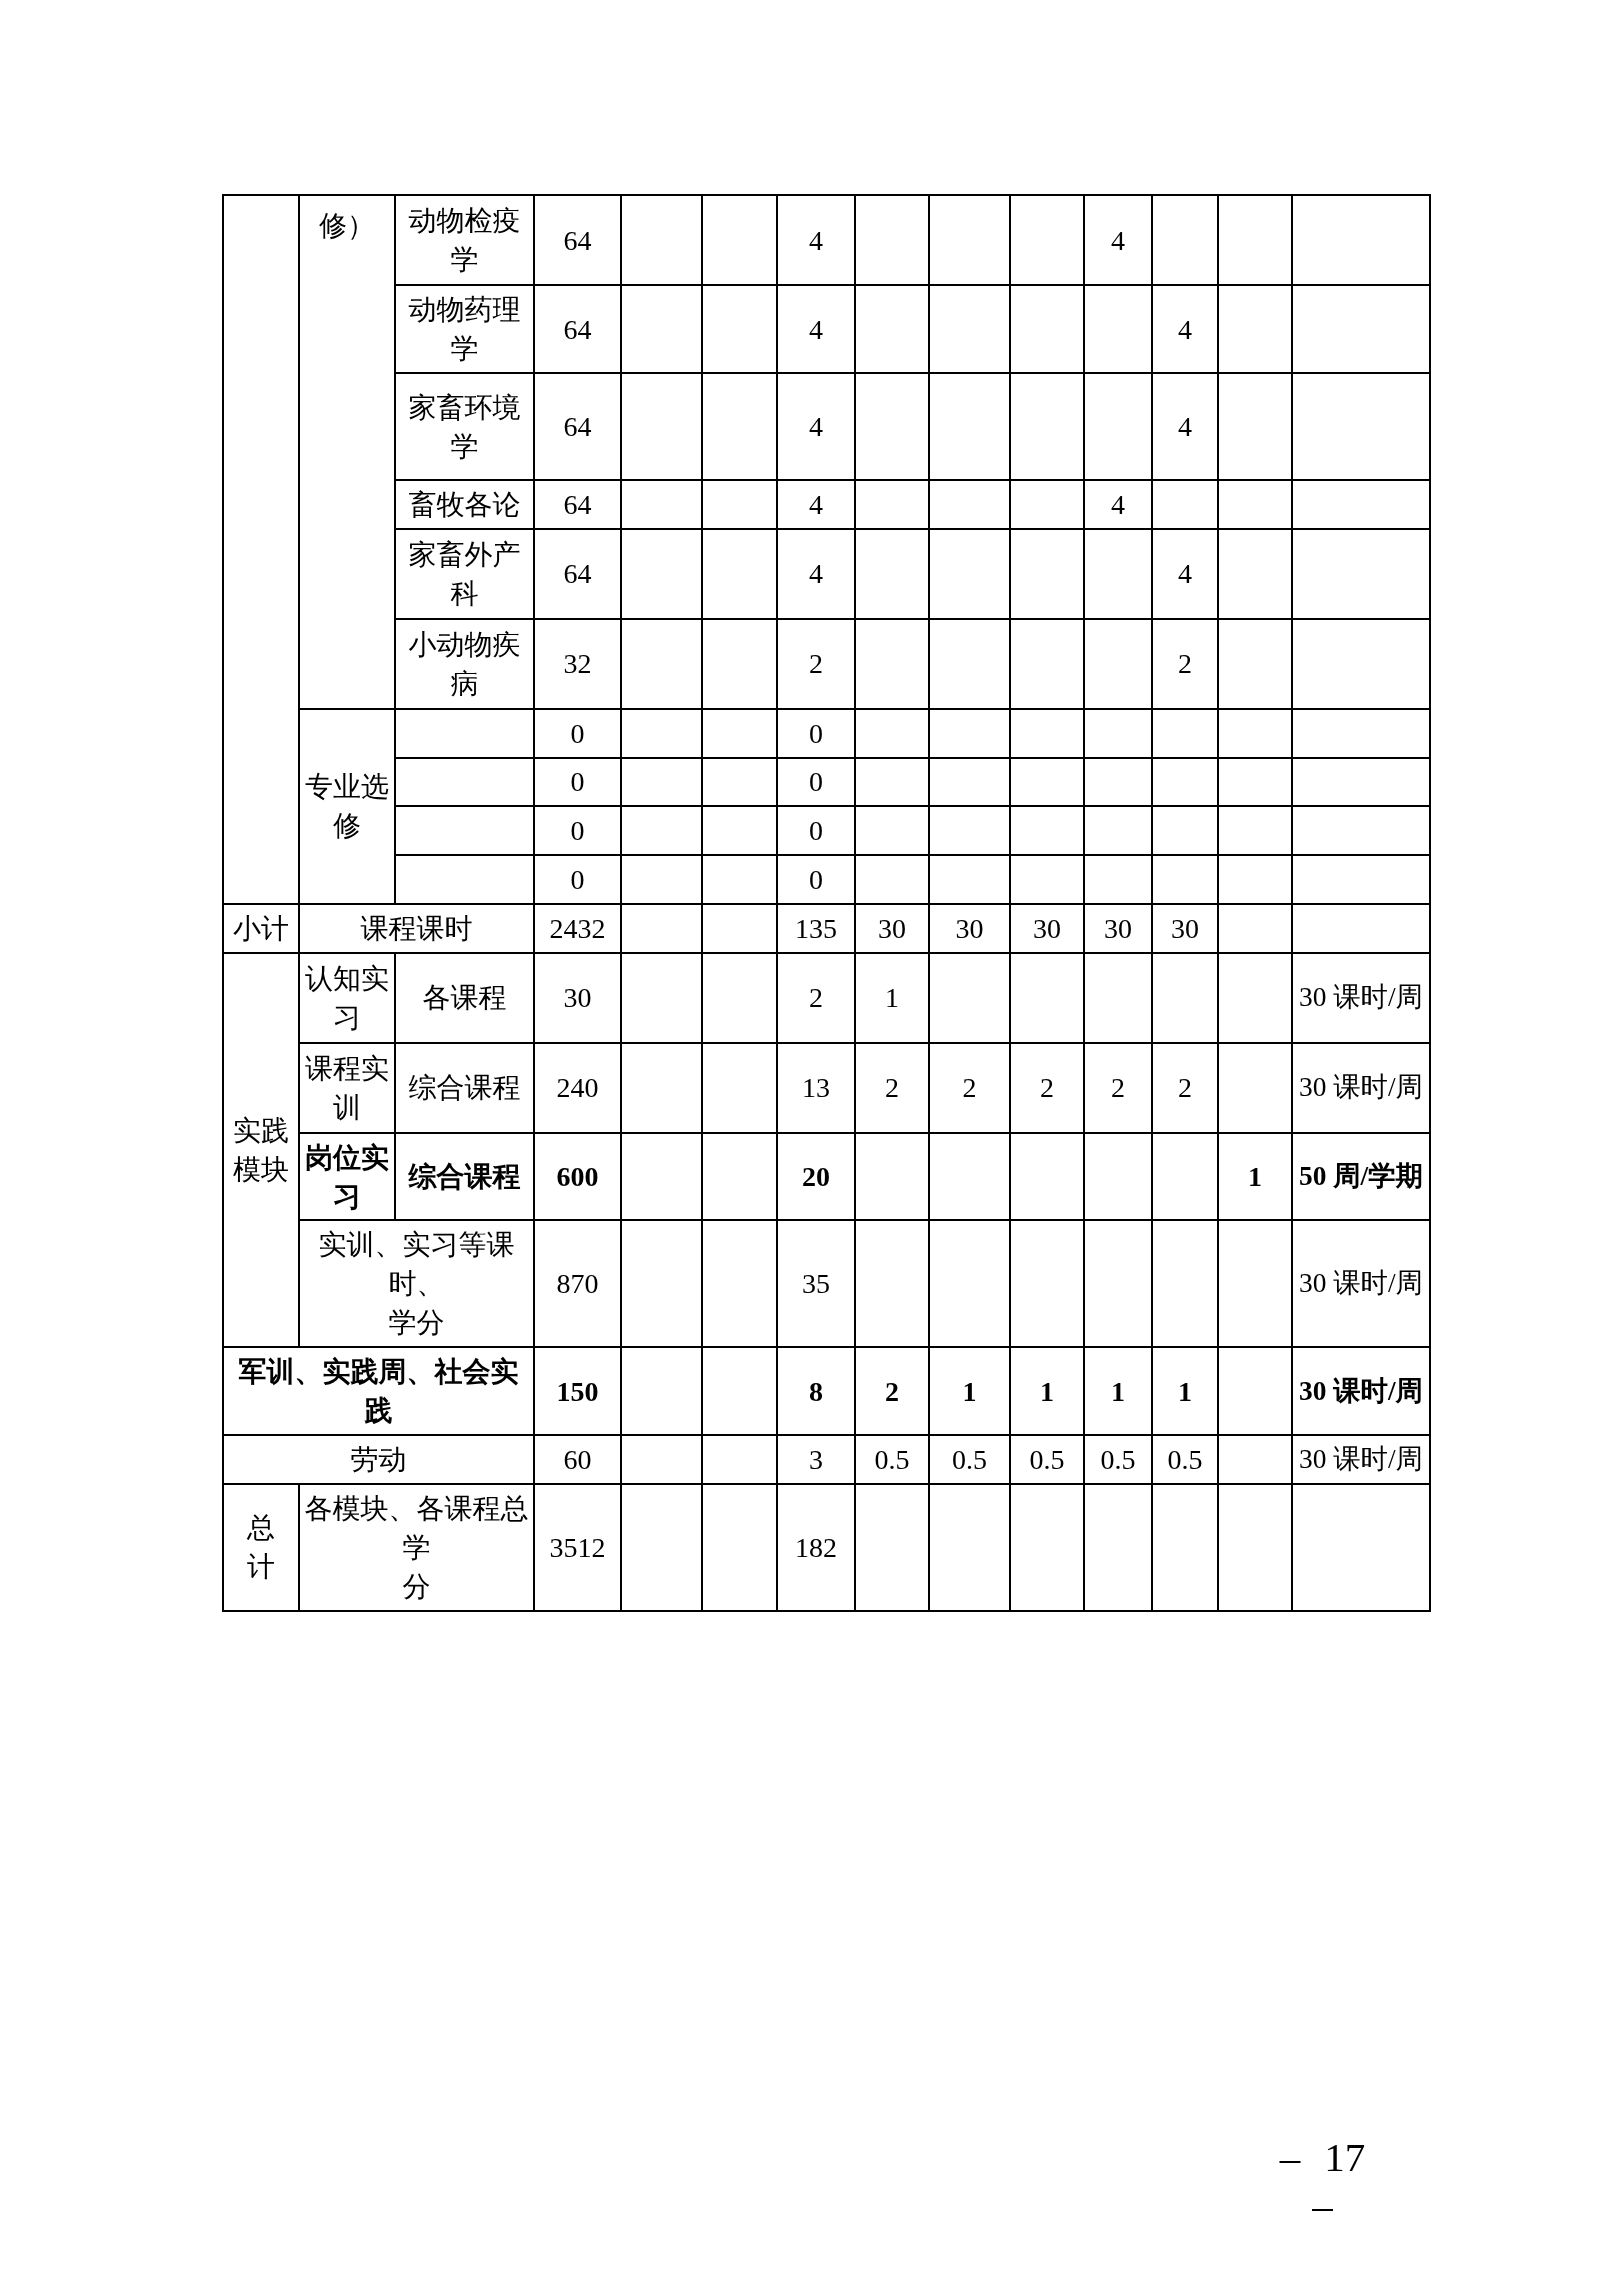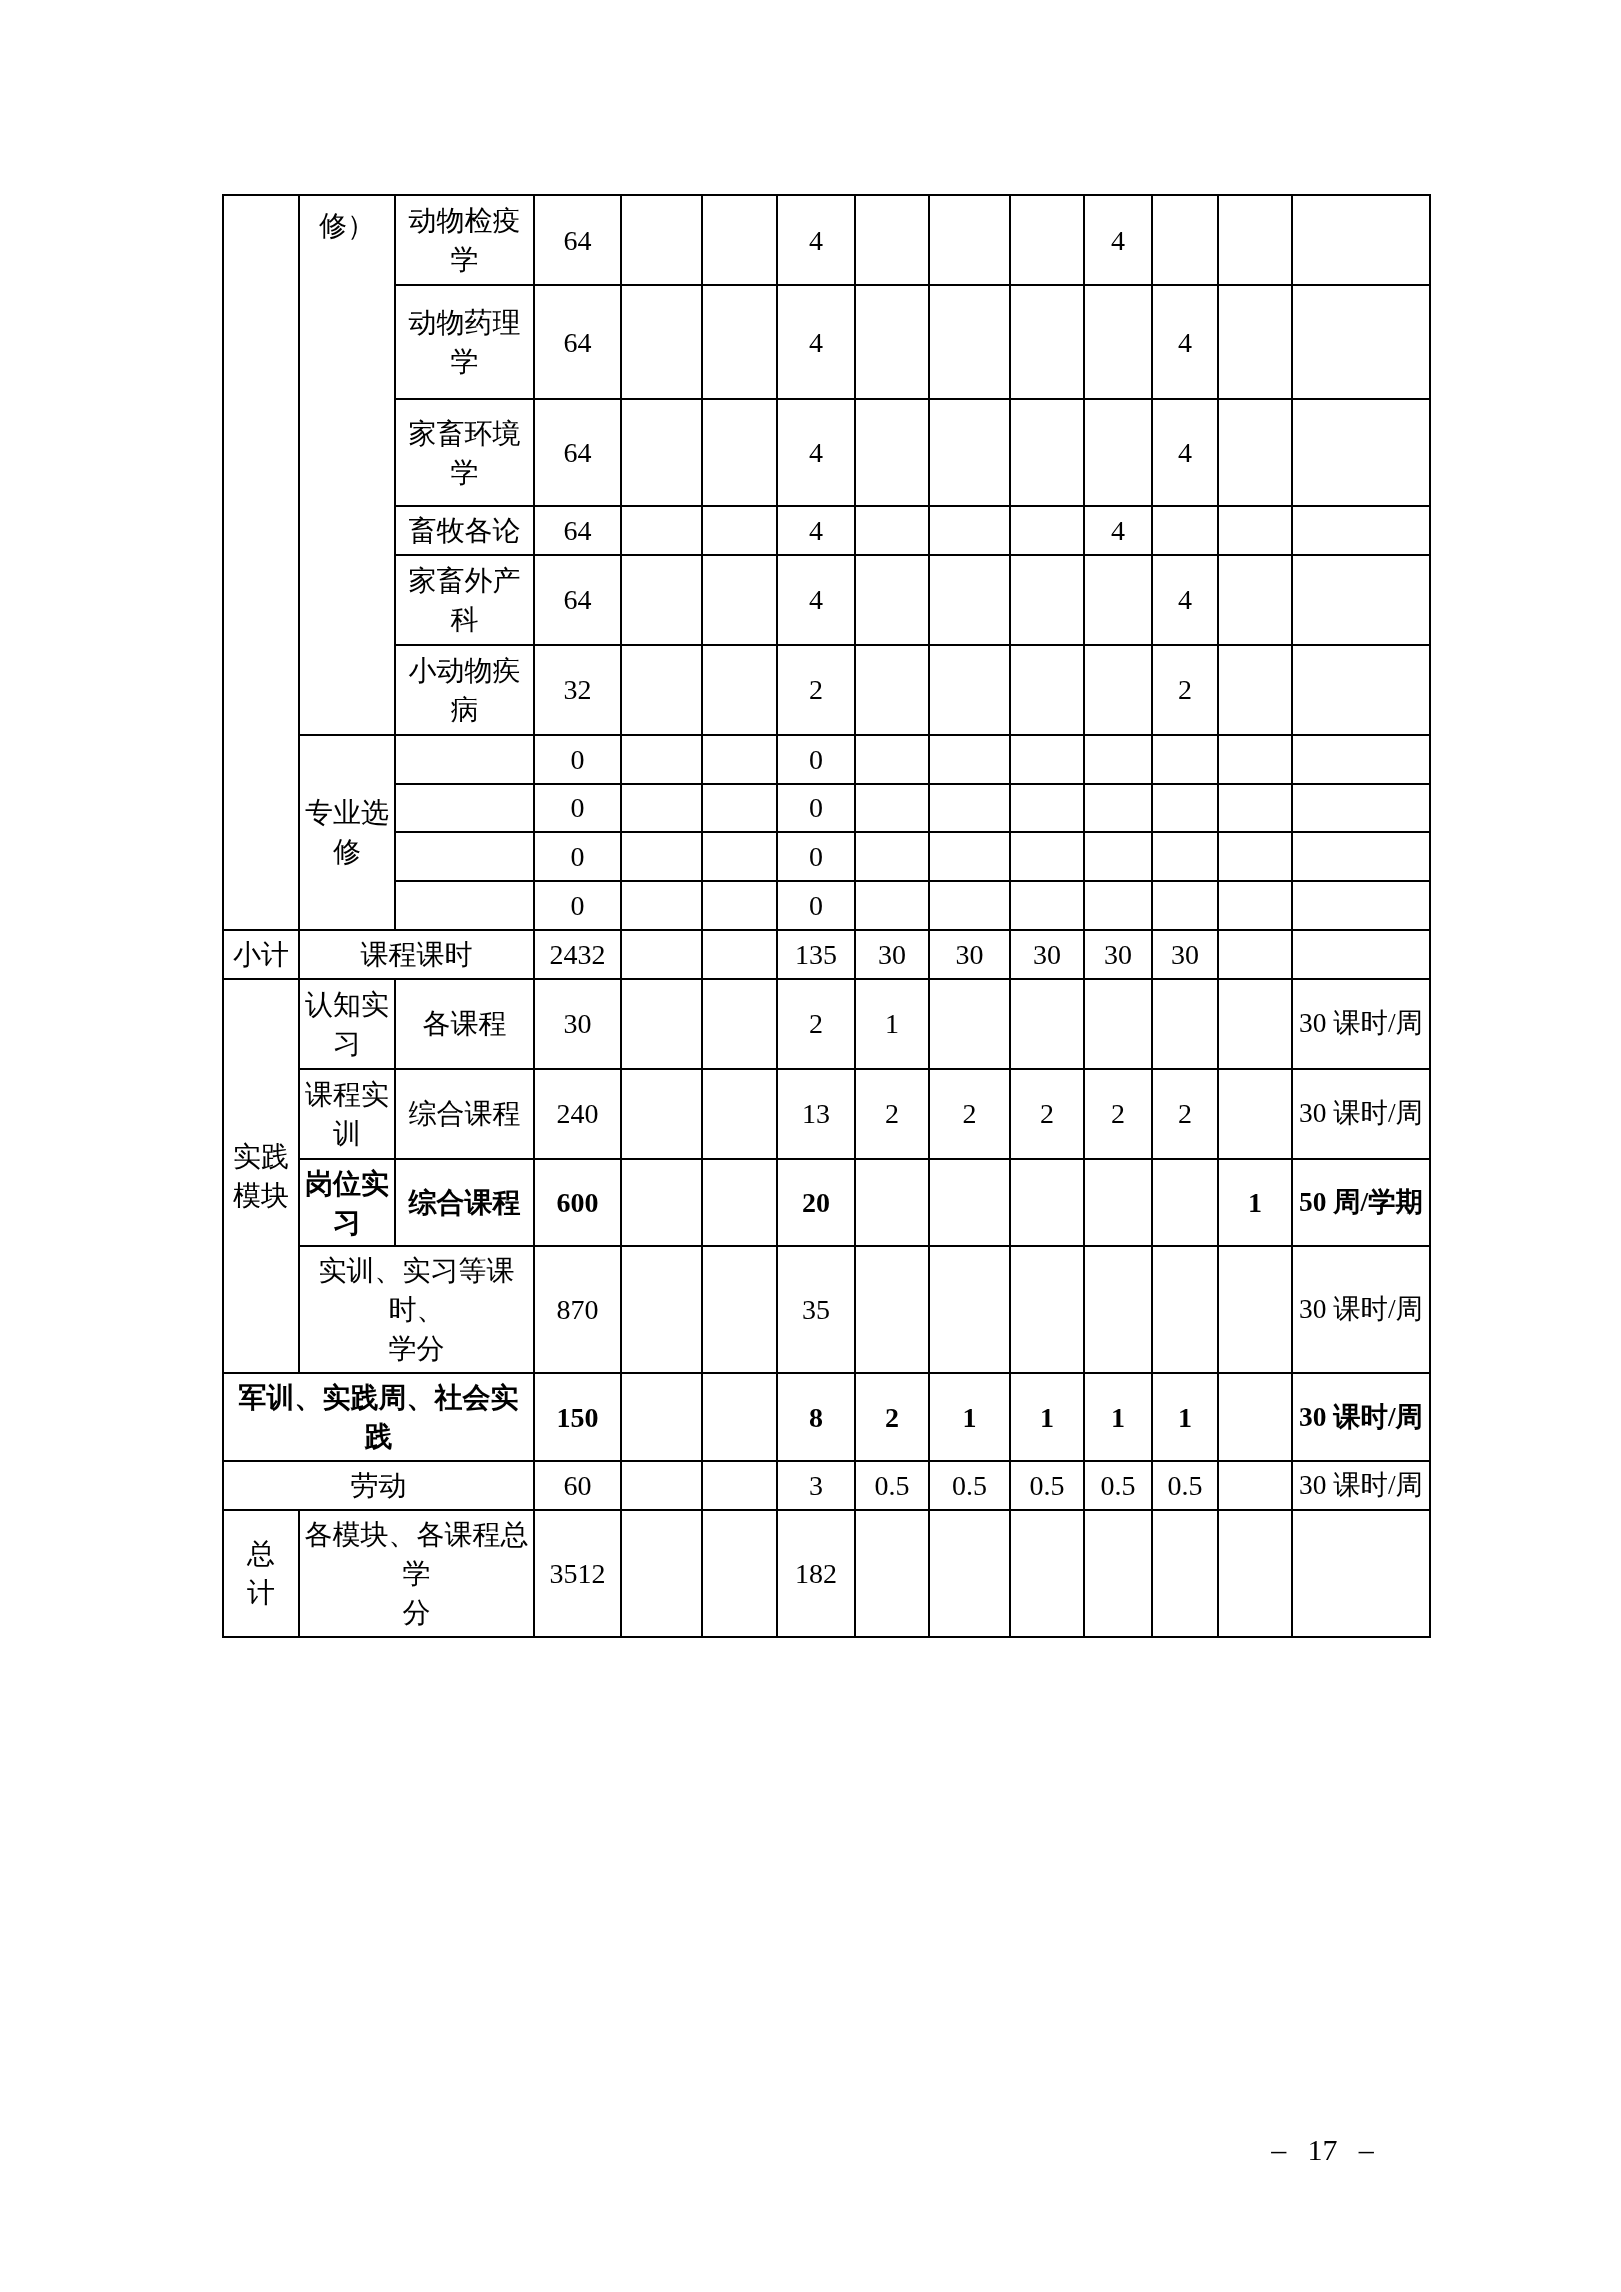--- a/index.html
+++ b/index.html
@@ -44,21 +44,21 @@
   table.curriculum td[data-name="remark-cell"] {
     font-size: 27.4px;
     padding: 3px 1px;
   }
   .page-number {
     position: absolute;
     left: 1259px;
     top: 2133px;
     width: 127px;
     text-align: center;
-    font-size: 30px;
+    font-size: 41px;
     word-spacing: 13.7px;
     color: #000000;
   }
 </style>
 </head>
 <body>
 
 <div class="doc-page" data-name="document-page">
 
   <table class="curriculum" data-name="curriculum-table">
@@ -89,21 +89,21 @@
           <td data-name="hours-b-cell"></td>
           <td data-name="credits-cell">4</td>
           <td data-name="sem-1-cell"></td>
           <td data-name="sem-2-cell"></td>
           <td data-name="sem-3-cell"></td>
           <td data-name="sem-4-cell">4</td>
           <td data-name="sem-5-cell"></td>
           <td data-name="sem-6-cell"></td>
           <td data-name="remark-cell"></td>
         </tr>
-        <tr data-name="table-row" style="height: 114px;">
+        <tr data-name="table-row" style="height: 88px;">
           <td data-name="course-name-cell">动物药理
 学</td>
           <td data-name="total-hours-cell">64</td>
           <td data-name="hours-a-cell"></td>
           <td data-name="hours-b-cell"></td>
           <td data-name="credits-cell">4</td>
           <td data-name="sem-1-cell"></td>
           <td data-name="sem-2-cell"></td>
           <td data-name="sem-3-cell"></td>
           <td data-name="sem-4-cell"></td>

